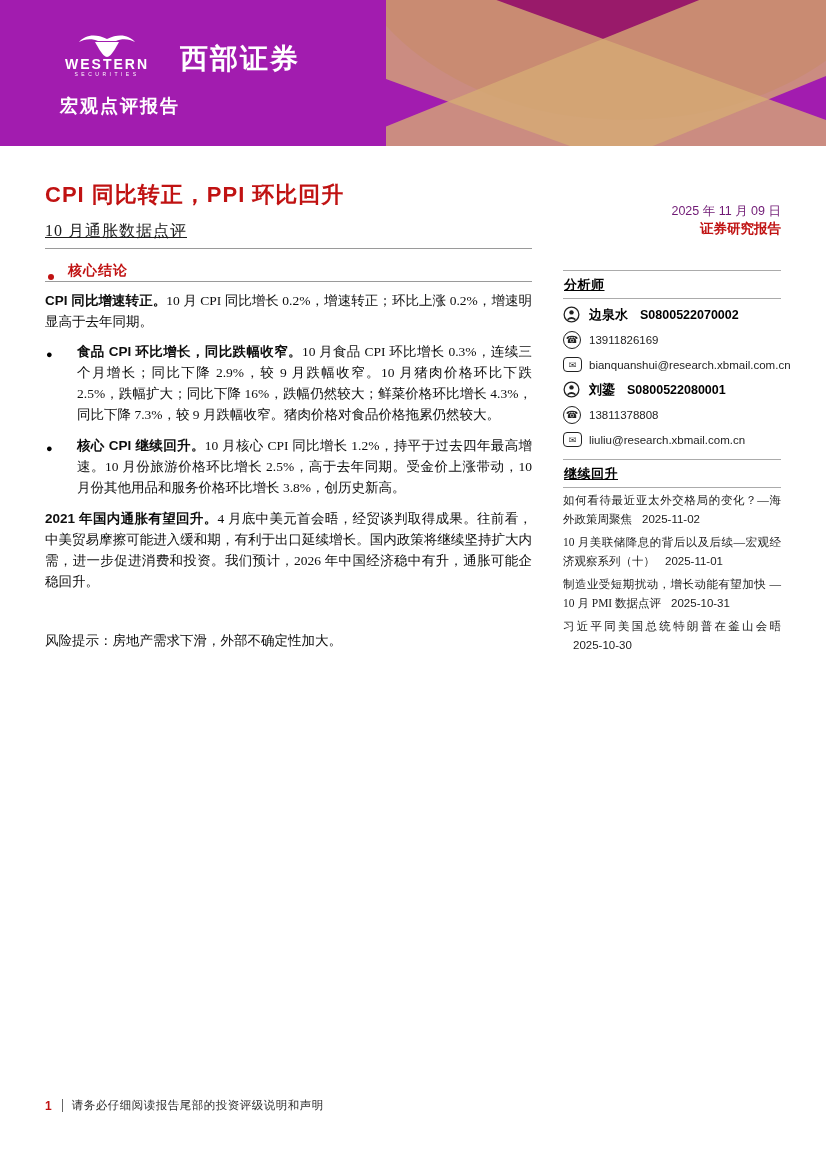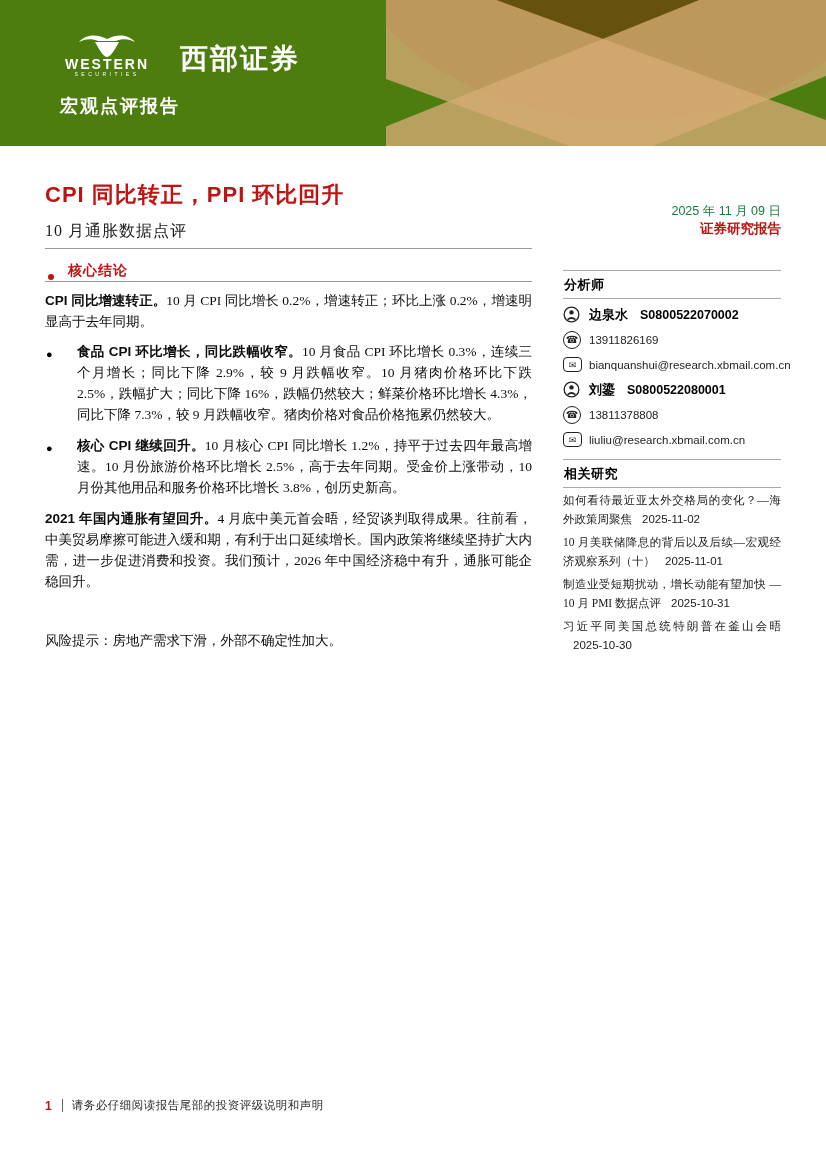--- a/index.html
+++ b/index.html
@@ -1,20 +1,20 @@
 <!DOCTYPE html>
 <html><head>
 <meta charset="utf-8">
 <style>
   html,body{margin:0;padding:0;background:#fff;}
   .page{position:relative;width:826px;height:1169px;background:#fff;overflow:hidden;
         font-family:"Liberation Serif","DejaVu Serif",serif;color:#111;}
 
   
-  .banner{position:absolute;left:0;top:0;width:826px;height:146px;background:#4d7c0f;overflow:hidden;}
+  .banner{position:absolute;left:0;top:0;width:826px;height:146px;background:#a21caf;overflow:hidden;}
   .banner-art{position:absolute;right:0;top:0;width:440px;height:146px;overflow:hidden;}
   .art-arc{position:absolute;left:-50px;top:-310px;width:580px;height:430px;border-radius:50%;
            background:rgba(140,25,12,0.42);}
   .art-band-a{position:absolute;left:-150px;top:18px;width:600px;height:112px;
               transform:rotate(20deg);background:rgba(214,172,116,0.78);}
   .art-band-b{position:absolute;right:-150px;top:14px;width:600px;height:118px;
               transform:rotate(-22deg);background:rgba(214,172,116,0.78);}
   .logo{position:absolute;left:48px;top:34px;display:flex;align-items:flex-start;}
   .logo-en{width:118px;text-align:center;color:#fff;}
   .logo-bull{display:block;margin:0 auto;}
@@ -25,25 +25,25 @@
   .logo-cn{margin-left:14px;margin-top:6px;color:#fff;font-size:28px;font-weight:bold;
            font-family:"Liberation Sans","DejaVu Sans",sans-serif;letter-spacing:2px;}
   .report-type{position:absolute;left:50px;top:94px;color:#fff;font-size:18px;font-weight:bold;
                letter-spacing:2px;margin-left:10px;}
 
   
   .doc-title{position:absolute;left:45px;top:180px;width:487px;color:#c01212;
              font-family:"Liberation Sans","DejaVu Sans",sans-serif;
              font-size:22px;font-weight:bold;letter-spacing:1px;}
   .doc-subtitle{position:absolute;left:45px;top:221px;width:487px;font-size:16px;color:#1c1c1c;
-                letter-spacing:1px;}
+                letter-spacing:1px;text-decoration:underline;}
   .report-label{position:absolute;left:563px;top:180px;width:218px;text-align:right;
                 color:#c01212;font-weight:bold;font-size:13.5px;margin-top:40px;}
   .report-date{position:absolute;left:563px;top:203px;width:218px;text-align:right;
-               color:#15803d;font-size:12.5px;font-family:"Liberation Sans","DejaVu Sans",sans-serif;}
+               color:#701a75;font-size:12.5px;font-family:"Liberation Sans","DejaVu Sans",sans-serif;}
 
   .hr{height:0;border-top:1px solid #9a9a9a;}
   .hr-thin{height:0;border-top:1px solid #ababab;}
 
   
   .left-col{position:absolute;left:45px;top:248px;width:487px;}
   .core-head{display:flex;align-items:flex-end;height:30px;margin:1px 0;}
   .core-dot{width:6px;height:6px;border-radius:50%;background:#c01212;margin:0 14px 0 3px;}
   .core-title{color:#c01212;font-weight:bold;font-size:14px;
               font-family:"Liberation Sans","DejaVu Sans",sans-serif;letter-spacing:1px;}
@@ -52,21 +52,21 @@
   .lead{font-weight:bold;font-family:"Liberation Sans","DejaVu Sans",sans-serif;}
   .blist{margin:0 0 9px 0;padding:0;list-style:none;}
   .blist li{position:relative;padding-left:32px;margin:0 0 10px 0;}
   .blist li .bullet-mark{position:absolute;left:1px;top:3px;font-size:11px;color:#000;}
   .risk{margin-top:38px;font-size:13.5px;color:#0d0d0d;}
 
   
   .sidebar{position:absolute;left:563px;top:270px;width:218px;
            font-family:"Liberation Sans","DejaVu Sans",sans-serif;}
   .side-sec-title{font-weight:bold;font-size:13px;color:#000;padding:5px 1px 4px 1px;
-                  font-family:"Liberation Serif","DejaVu Serif",serif;letter-spacing:0.5px;}
+                  font-family:"Liberation Serif","DejaVu Serif",serif;letter-spacing:0.5px;text-decoration:underline;}
   .an-row{display:flex;align-items:center;margin:6px 0;min-height:19px;}
   .an-ico{flex:0 0 26px;display:flex;align-items:center;}
   .ico-circle{width:16px;height:16px;border:1.4px solid #222;border-radius:50%;
               display:flex;align-items:center;justify-content:center;font-size:10px;color:#222;
               font-family:"DejaVu Sans",sans-serif;}
   .ico-rect{width:17px;height:13px;border:1.4px solid #222;border-radius:4px;
             display:flex;align-items:center;justify-content:center;font-size:9px;color:#222;
             font-family:"DejaVu Sans",sans-serif;}
   .an-name{font-weight:bold;font-size:13px;color:#000;
            font-family:"Liberation Serif","DejaVu Serif",serif;}
@@ -189,21 +189,21 @@
       <span class="an-val">13811378808</span>
     </div>
     <div class="an-row">
       <span class="an-ico">
           <span class="ico-rect">✉</span>
         </span>
       <span class="an-val">liuliu@research.xbmail.com.cn</span>
     </div>
 
     <div class="hr-thin" style="margin-top:10px;"></div>
-    <div class="side-sec-title">相关研究</div>
+    <div class="side-sec-title">继续回升</div>
     <div class="hr-thin"></div>
 
     <div class="rel-item"><span>如何看待最近亚太外交格局的变化？—海外政策周聚焦</span><span class="rel-date">2025-11-02</span></div>
     <div class="rel-item"><span>10 月美联储降息的背后以及后续—宏观经济观察系列（十）</span><span class="rel-date">2025-11-01</span></div>
     <div class="rel-item"><span>制造业受短期扰动，增长动能有望加快 —10 月 PMI 数据点评</span><span class="rel-date">2025-10-31</span></div>
     <div class="rel-item"><span>习近平同美国总统特朗普在釜山会晤</span><span class="rel-date">2025-10-30</span></div>
   </div>
 
   <div class="footer">
     <span class="page-num">1</span>

